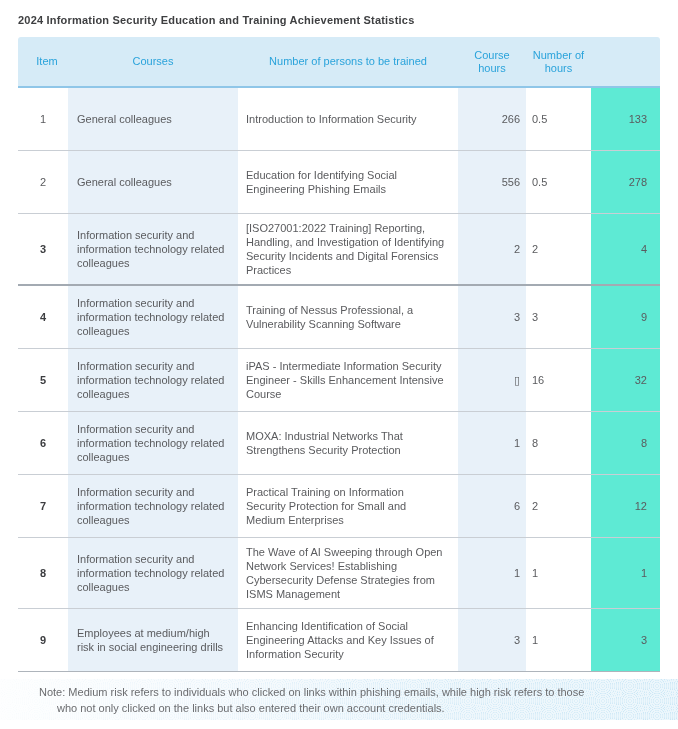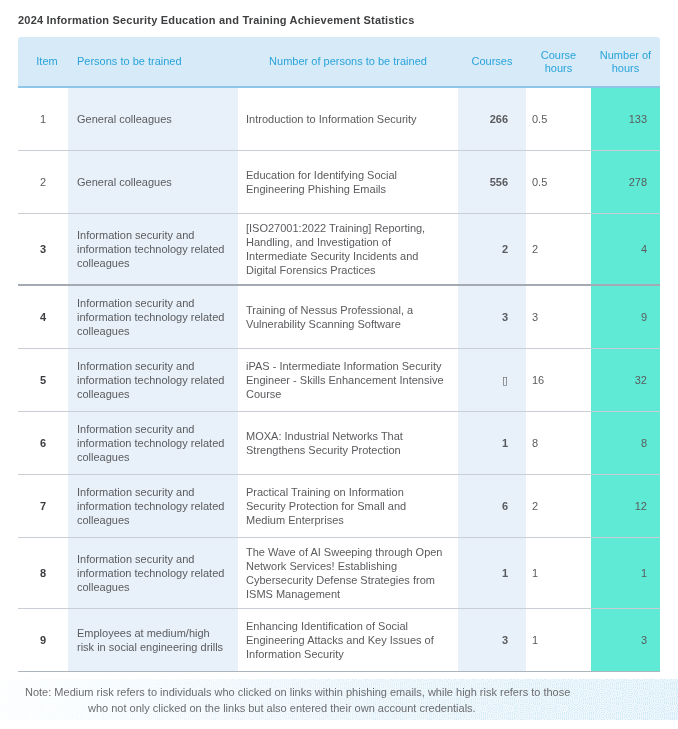--- a/index.html
+++ b/index.html
@@ -31,49 +31,48 @@
     font-size:11px;line-height:14px;color:#5a5b5e;
   }
   .rows .row + .row{border-top:1px solid #c9ced4;}
   .rows .row:nth-child(4){border-top:2px solid #a3aab2;}
   .rows{border-bottom:1px solid #aeb4bb;}
   .cell{padding:7px 6px;box-sizing:border-box;}
   .c-item{text-align:center;padding:0;}
   .rows .row:nth-child(n+3) .c-item{font-weight:bold;color:#3c3d40;}
   .c-persons{background:#e8f1f9;padding-left:9px;padding-right:10px;align-self:stretch;display:flex;align-items:center;}
   .c-course{padding-left:8px;padding-right:12px;}
-  .c-np{background:#e8f1f9;text-align:right;padding-right:18px;align-self:stretch;display:flex;align-items:center;justify-content:flex-end;font-weight:bold;}
+  .c-np{background:#e8f1f9;text-align:right;padding-right:6px;align-self:stretch;display:flex;align-items:center;justify-content:flex-end;}
   .c-ch{text-align:left;}
   .c-nh{background:#5eead4;text-align:right;padding-right:13px;align-self:stretch;display:flex;align-items:center;justify-content:flex-end;}
   .note-band{
     margin-top:7px;width:678px;height:41px;
     background-image:
       repeating-radial-gradient(circle at 9px 7px, rgba(255,255,255,.65) 0 1.2px, rgba(255,255,255,0) 2px),
       linear-gradient(90deg,#fbfdfe 0%,#e9f4fb 28%,#d3eaf7 62%,#c8e6f5 100%);
     background-size:27px 15px,100% 100%;
     color:#6b6c6f;font-size:11px;line-height:16px;
     padding-top:5px;box-sizing:border-box;
   }
   .note-line{white-space:nowrap;}
-  .note-line1{padding-left:25px;}
-  .note-line2{padding-left:88px;}
+  .note-line1{padding-left:25px;margin-left:14px;}
+  .note-line2{padding-left:57px;}
 </style>
 </head>
 <body>
 
 <div class="page">
 
   <div class="title">2024 Information Security Education and Training Achievement Statistics</div>
 
   <div class="table">
     <div class="thead">
       <div class="hc h-item">Item</div>
-      <div class="hc h-persons">Persons to be trained</div>
+      <div class="hc h-courses">Courses</div>
       <div class="hc h-np">Number of persons to be trained</div>
-      <div class="hc h-courses">Courses</div>
       <div class="hc h-ch">Course hours</div>
       <div class="hc h-nh">Number of hours</div>
     </div>
     <div class="rows" id="rows">
   <div class="row">
     <div class="cell c-item">1</div>
     <div class="cell c-persons">
             <span>General colleagues</span>
           </div>
     <div class="cell c-course">Introduction to Information Security</div>
@@ -91,21 +90,21 @@
     <div class="cell c-np">556</div>
     <div class="cell c-ch">0.5</div>
     <div class="cell c-nh">278</div>
   </div>
 
   <div class="row">
     <div class="cell c-item">3</div>
     <div class="cell c-persons">
             <span>Information security and information technology related colleagues</span>
           </div>
-    <div class="cell c-course">[ISO27001:2022 Training] Reporting, Handling, and Investigation of Intermediate Security Incidents and Digital Forensics Practices</div>
+    <div class="cell c-course">[ISO27001:2022 Training] Reporting, Handling, and Investigation of Identifying Security Incidents and Digital Forensics Practices</div>
     <div class="cell c-np">2</div>
     <div class="cell c-ch">2</div>
     <div class="cell c-nh">4</div>
   </div>
 
   <div class="row">
     <div class="cell c-item">4</div>
     <div class="cell c-persons">
             <span>Information security and information technology related colleagues</span>
           </div>

